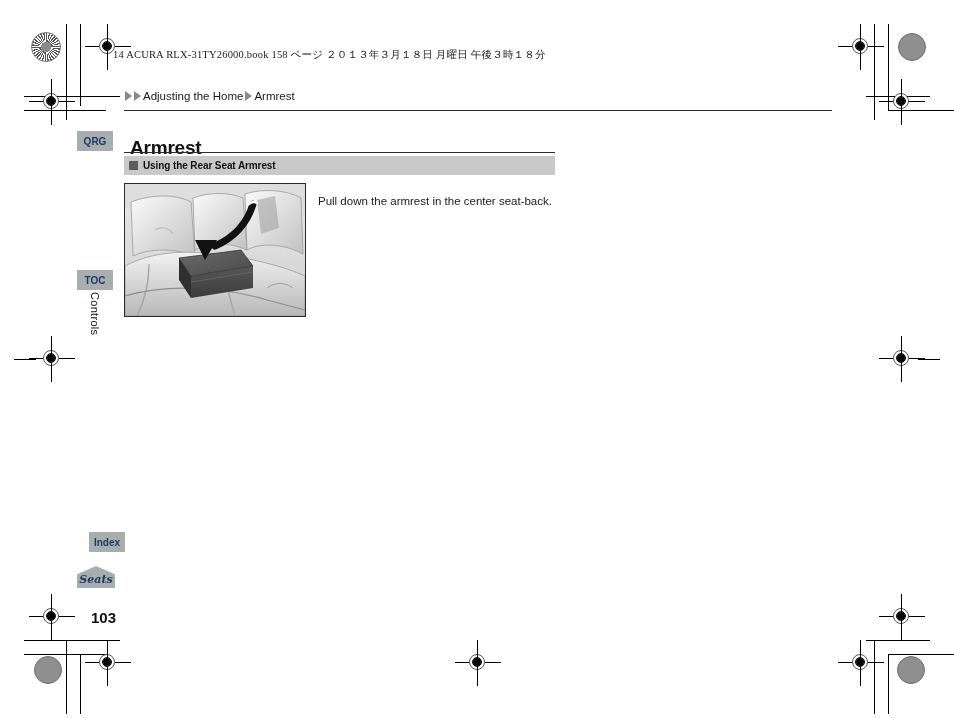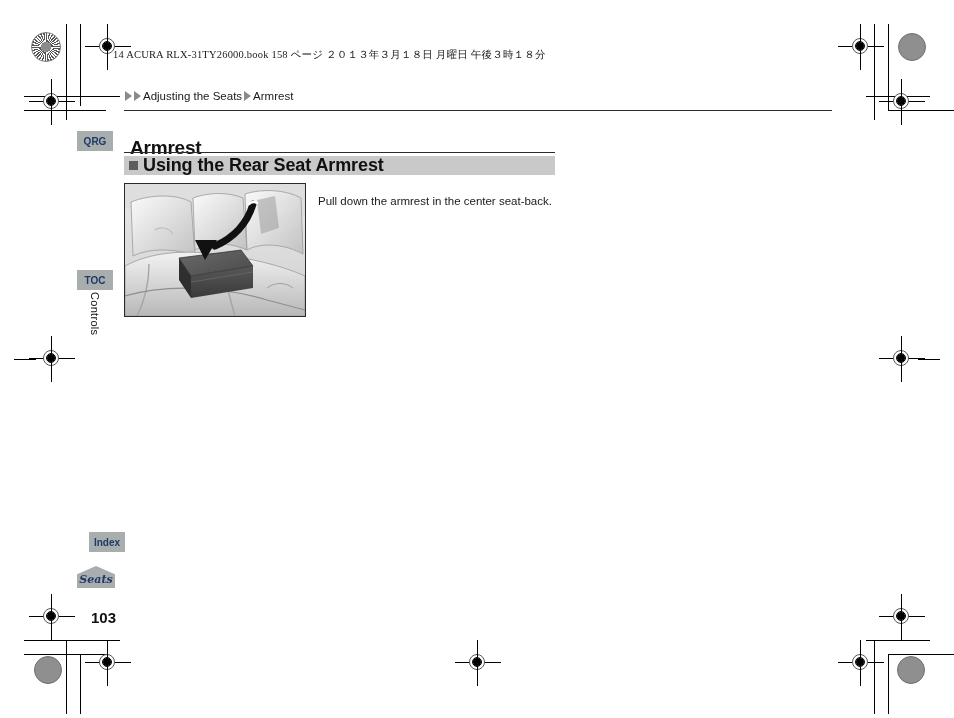--- a/index.html
+++ b/index.html
@@ -155,21 +155,21 @@
     align-items: center;
   }
   .section-bullet {
     width: 9px; height: 9px;
     background: #5d5d5d;
     margin-left: 5px;
     margin-right: 5px;
     flex: none;
   }
   .section-title {
-    font-size: 18px;
+    font-size: 10px;
     font-weight: bold;
     color: #111;
     letter-spacing: -0.1px;
   }
 
   
   .figure {
     position: absolute;
     left: 124px;
     top: 183px;
@@ -332,21 +332,21 @@
   <div class="ring"></div>
     <div class="ring2"></div>
     <div class="dot"></div>
 </div>
 
 <div class="file-header">14 ACURA RLX-31TY26000.book   158 ページ   ２０１３年３月１８日   月曜日   午後３時１８分</div>
 
 <div class="breadcrumb">
   <span class="tri"></span>
   <span class="tri"></span>
-  <span class="bc-text">Adjusting the Seats</span>
+  <span class="bc-text">Adjusting the Home</span>
   <span class="tri"></span>
   <span class="bc-text">Armrest</span>
 </div>
 
 <div class="header-rule"></div>
 
 <h1 class="page-title">Armrest</h1>
 <div class="title-rule"></div>
 
 <div class="section-banner">

